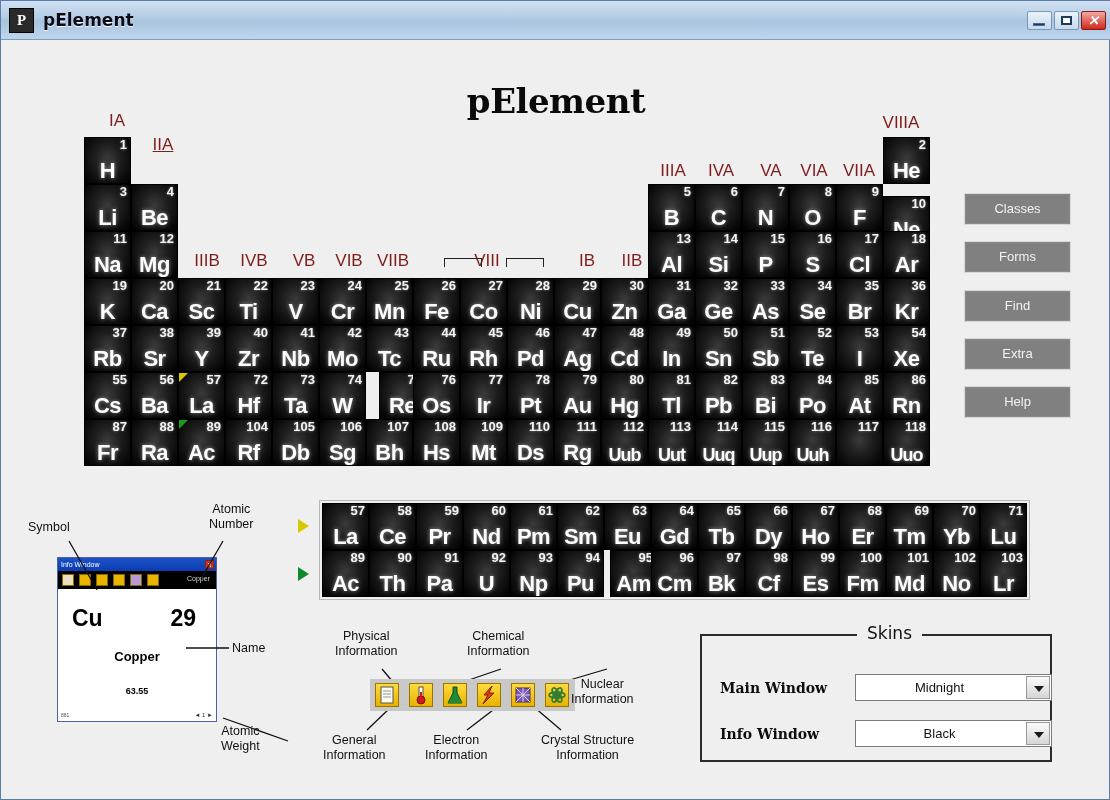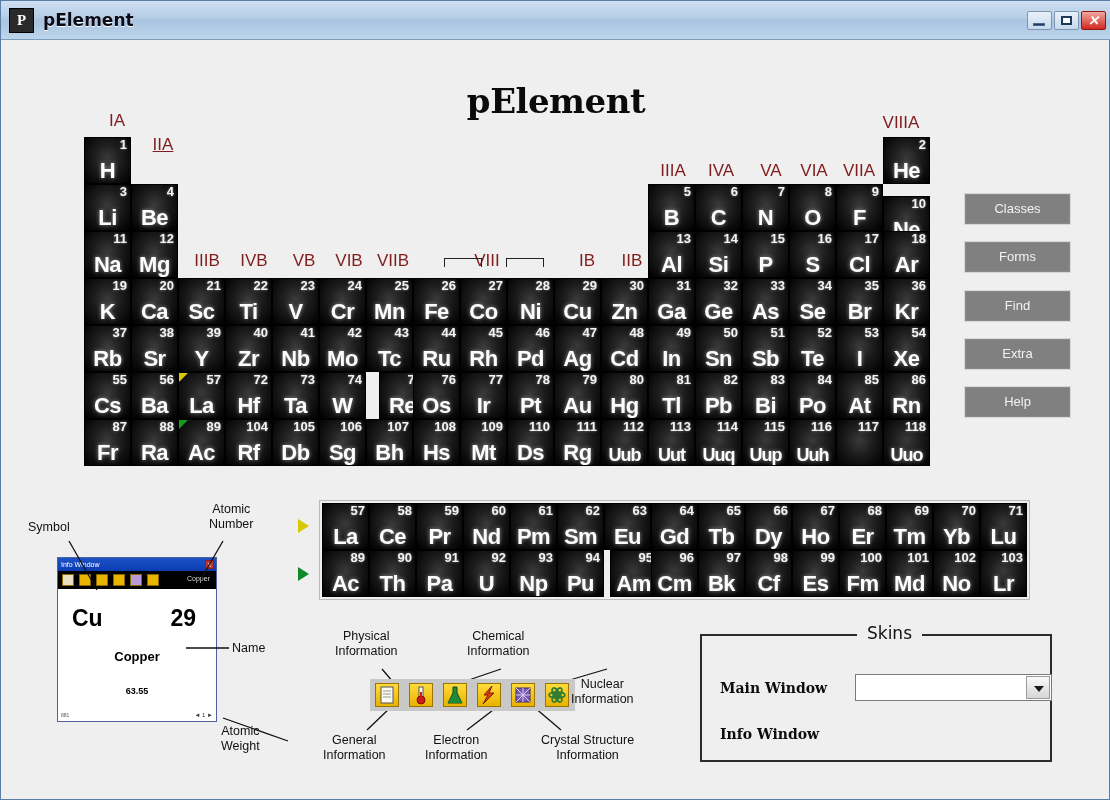--- a/index.html
+++ b/index.html
@@ -791,18 +791,23 @@
       <div class="anno" style="left: 424px; top: 732px; text-align: center; white-space: pre;">Electron
 Information</div>
       <div class="anno" style="left: 540px; top: 732px; text-align: center; white-space: pre;">Crystal Structure
 Information</div>
     </div>
 
   <div id="skins">
     <span class="legend-txt">Skins</span>
     <span class="skin-label" style="top:44px;">Main Window</span>
     <div class="skin-select" style="top:38px;">
+      <span class="val">Midnight</span>
       <span class="arrow"></span>
     </div>
     <span class="skin-label" style="top:90px;">Info Window</span>
+    <div class="skin-select" style="top:84px;">
+      <span class="val">Black</span>
+      <span class="arrow"></span>
+    </div>
   </div>
 
 </div>
 
 </body></html>

